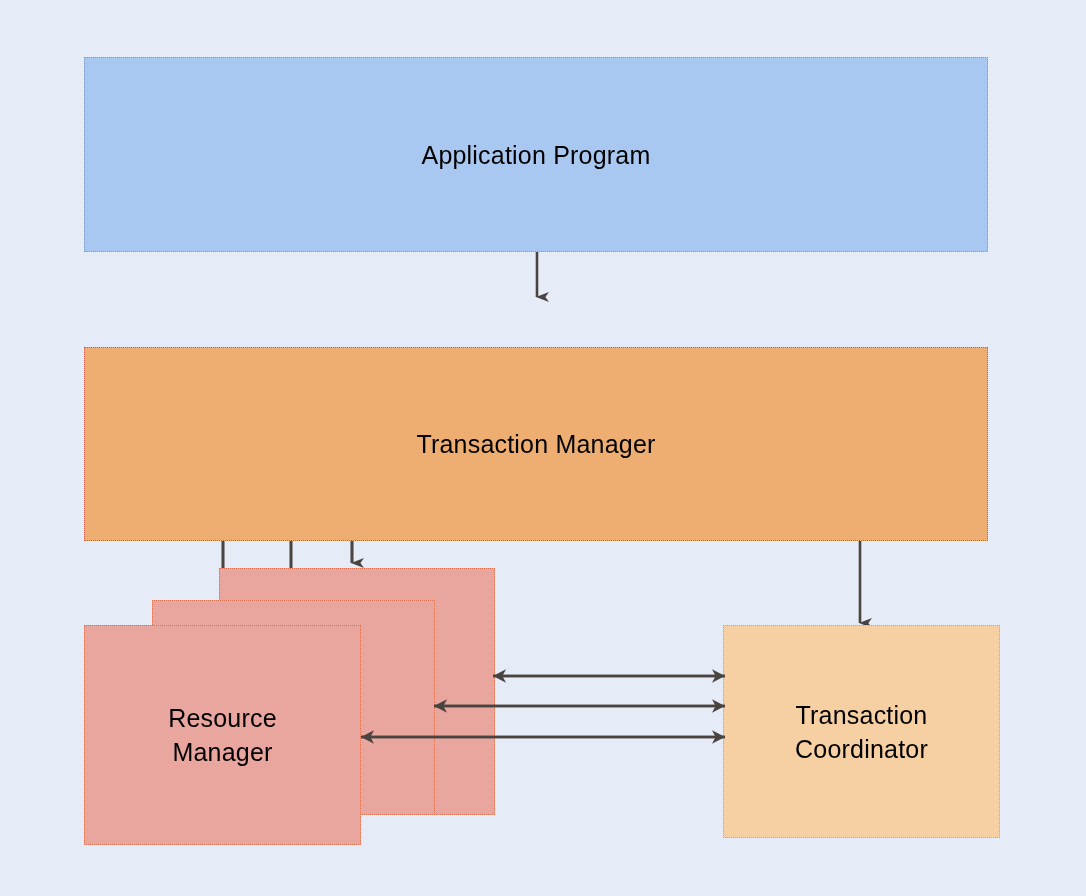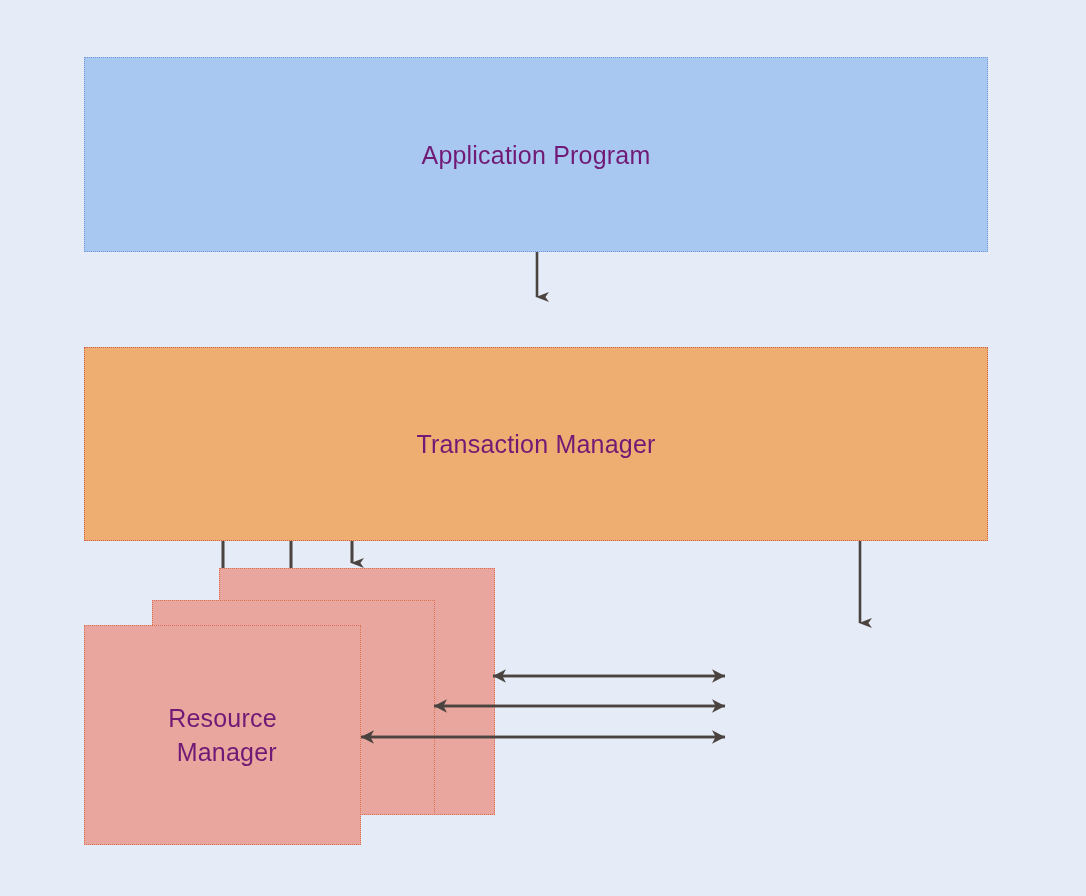--- a/index.html
+++ b/index.html
@@ -17,21 +17,21 @@
     background: #e6ecf7;
     overflow: hidden;
   }
   .node {
     position: absolute;
     box-sizing: border-box;
     display: flex;
     align-items: center;
     justify-content: center;
     text-align: center;
-    color: #701a75;
+    color: #000000;
     font-size: 25px;
     line-height: 1.36;
     letter-spacing: .2px;
   }
   .node-label {
     pointer-events: none;
     white-space: pre-line;
   }
 
   
@@ -93,21 +93,21 @@
     width: 1086px;
     height: 896px;
     pointer-events: none;
   }
   .edge-layer.below { z-index: 1; }
   .edge-layer.above { z-index: 5; }
 
   .node { z-index: 3; }
   #node-resource-manager-back { z-index: 2; }
   #node-resource-manager-middle { z-index: 3; }
-  #node-resource-manager-front { z-index: 4; text-align: right; }
+  #node-resource-manager-front { z-index: 4; }
   #node-transaction-coordinator { z-index: 3; }
 </style>
 </head>
 <body>
 
 <div id="diagram-canvas">
 
   <svg class="edge-layer below" width="1086" height="896" viewBox="0 0 1086 896">
     <defs>
       <marker id="ah-down" markerWidth="11" markerHeight="13" refX="5.5" refY="12" orient="auto" markerUnits="userSpaceOnUse">
@@ -153,20 +153,24 @@
     <span class="node-label">Transaction Manager</span>
   </div>
 
   <div class="node rm-box" id="node-resource-manager-back"></div>
   <div class="node rm-box" id="node-resource-manager-middle"></div>
   <div class="node rm-box" id="node-resource-manager-front">
     <span class="node-label">Resource
 Manager</span>
   </div>
 
+  <div class="node" id="node-transaction-coordinator">
+    <span class="node-label">Transaction
+Coordinator</span>
+  </div>
 
   <svg class="edge-layer above" width="1086" height="896" viewBox="0 0 1086 896">
 
     <g>
       <line x1="725" y1="676" x2="493" y2="676" stroke="#4a4340" stroke-width="2.6" marker-end="url(#ah-h)"></line>
       <line x1="493" y1="676" x2="725" y2="676" stroke="#4a4340" stroke-width="2.6" marker-end="url(#ah-h)"></line>
     </g>
 
     <g>
       <line x1="725" y1="706" x2="434" y2="706" stroke="#4a4340" stroke-width="2.6" marker-end="url(#ah-h)"></line>

